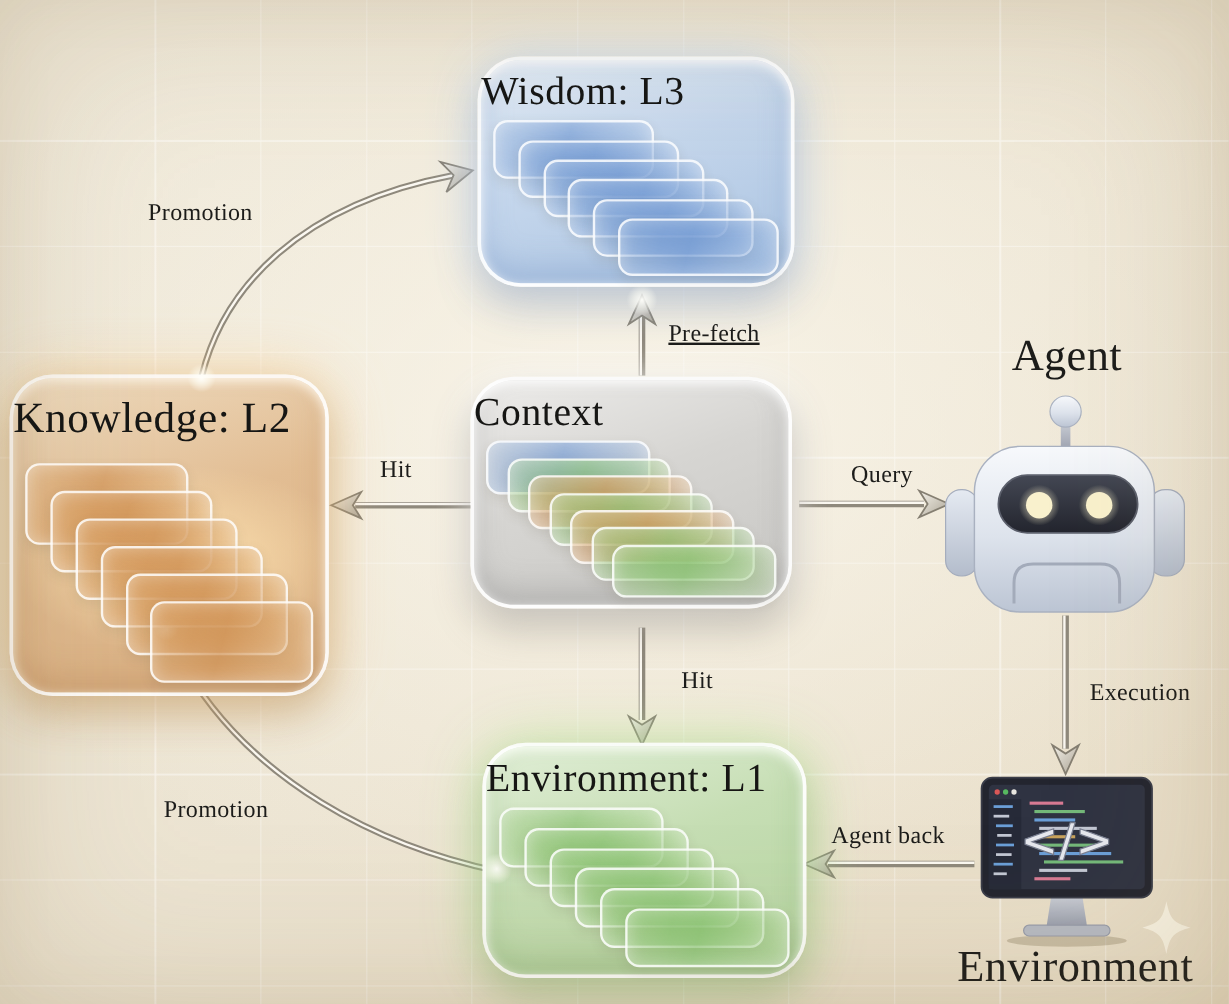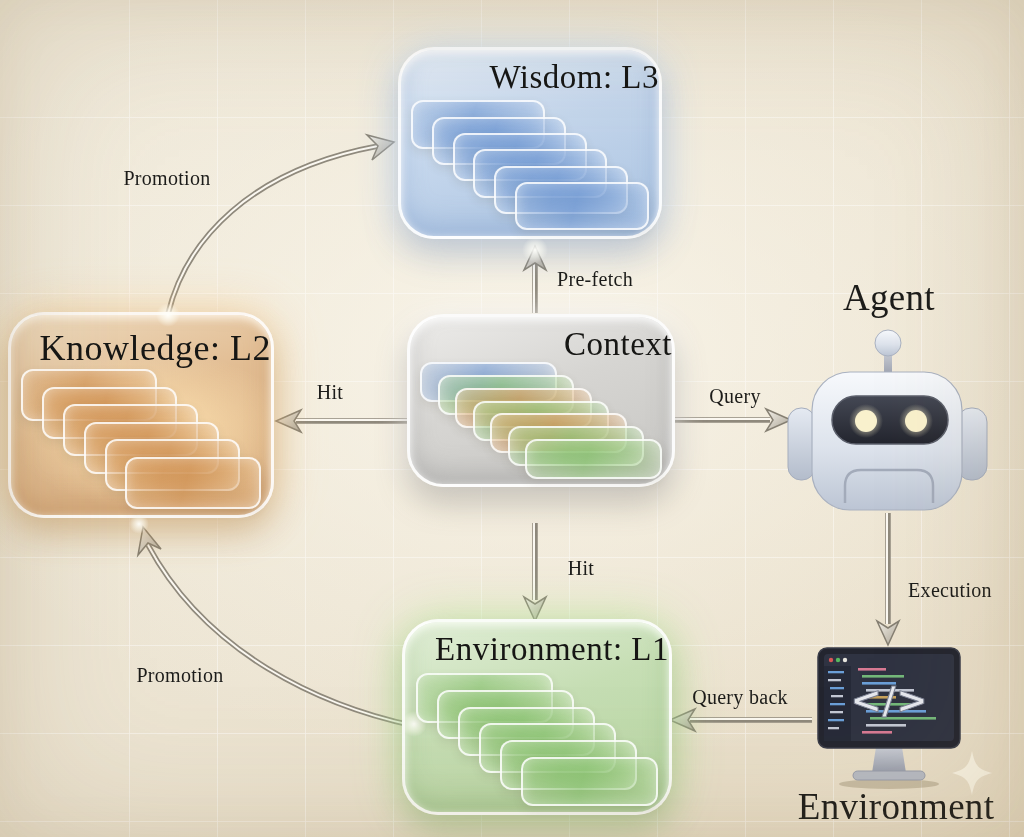--- a/index.html
+++ b/index.html
@@ -19,35 +19,35 @@
   }
   .vignette{position:absolute;inset:0;pointer-events:none;
     box-shadow:inset 0 0 150px rgba(135,110,65,.22), inset 0 0 50px rgba(150,125,80,.08);}
   svg.layer{position:absolute;left:0;top:0;}
   
   .box{position:absolute;border-radius:36px;border:3px solid rgba(255,255,255,.9);box-sizing:border-box;}
   .box-wisdom{left:398px;top:47px;width:264px;height:192px;
     background:linear-gradient(160deg,#e3edf8 0%,#c4d6ec 45%,#a9c2e0 100%);
     box-shadow:0 16px 32px rgba(125,138,160,.35),0 0 42px rgba(210,228,250,.9),
       inset 0 3px 10px rgba(255,255,255,.95), inset 0 -12px 26px rgba(118,150,196,.38);}
-  .box-knowledge{left:8px;top:312px;width:266px;height:206px;
+  .box-knowledge{left:8px;top:312px;width:266px;height:268px;
     background:
       radial-gradient(ellipse 200px 110px at 55% 58%, rgba(255,228,178,.95), rgba(255,228,178,0) 72%),
       linear-gradient(160deg,#efddc2 0%,#e2bd93 45%,#d9ae80 100%);
     box-shadow:0 16px 32px rgba(150,110,60,.30),0 0 46px rgba(250,205,140,.65),
       inset 0 3px 10px rgba(255,248,235,.95), inset 0 -12px 26px rgba(180,130,80,.35);}
-  .box-context{left:407px;top:314px;width:268px;height:173px;
+  .box-context{left:392px;top:314px;width:268px;height:193px;
     background:linear-gradient(160deg,#edecea 0%,#d6d5d2 45%,#c7c6c3 100%);
     box-shadow:0 16px 30px rgba(108,104,94,.35),0 0 30px rgba(255,255,255,.8),
       inset 0 3px 10px rgba(255,255,255,.95), inset 0 -12px 24px rgba(138,138,138,.38);}
   .box-experience{left:402px;top:619px;width:270px;height:196px;
     background:linear-gradient(160deg,#e1eed7 0%,#c6deb4 45%,#b5d5a1 100%);
     box-shadow:0 16px 32px rgba(108,140,88,.30),0 0 48px rgba(190,235,160,.8),
       inset 0 3px 10px rgba(252,255,248,.95), inset 0 -12px 26px rgba(120,165,100,.32);}
-  .box-title{position:relative;z-index:3;text-align:right;color:#161614;margin-top:9px;
+  .box-title{position:relative;z-index:3;text-align:left;color:#161614;margin-top:9px;
     font-size:33px;letter-spacing:.5px;}
   .box-knowledge .box-title{font-size:36px;margin-top:12px;}
   .box-context .box-title{font-size:33px;}
   
   .card{position:absolute;border:2px solid rgba(255,255,255,.85);border-radius:12px;box-sizing:border-box;
     box-shadow:0 4px 10px rgba(90,80,60,.12), inset 0 0 14px rgba(255,255,255,.38);}
   .card-blue{background:linear-gradient(105deg,rgba(150,180,220,.40),rgba(112,152,210,.68) 45%,rgba(165,192,228,.38));}
   .card-orange{background:linear-gradient(105deg,rgba(222,172,116,.42),rgba(208,146,84,.70) 45%,rgba(232,192,142,.38));}
   .card-green{background:linear-gradient(105deg,rgba(165,205,140,.42),rgba(135,192,110,.66) 45%,rgba(182,216,158,.38));}
   
@@ -231,24 +231,24 @@
       <div class="card card-green" style="left: 36%; top: 62.2%; width: 52%; height: 26%; z-index: 5;"></div>
       <div class="card card-green" style="left: 44%; top: 71%; width: 52%; height: 26%; z-index: 6;"></div>
     </div>
 
   <div class="glint" style="left:535px;top:250px;width:26px;height:26px;"></div>
   <div class="glint" style="left:168px;top:315px;width:24px;height:24px;"></div>
   <div class="glint" style="left:414px;top:724px;width:26px;height:26px;"></div>
   <div class="glint" style="left:139px;top:524px;width:20px;height:20px;"></div>
 
   <div class="lbl" style="left:167px;top:178px;">Promotion</div>
-  <div class="lbl" style="left:595px;top:279px;">Pre-fetch</div>
+  <div class="lbl" style="left:595px;top:279px;text-decoration:underline;">Pre-fetch</div>
   <div class="lbl" style="left:330px;top:392px;">Hit</div>
   <div class="lbl" style="left:719px;top:396px;margin-left:16px;">Query</div>
   <div class="lbl" style="left:581px;top:568px;">Hit</div>
-  <div class="lbl" style="left:950px;top:578px;margin-top:12px;">Execution</div>
-  <div class="lbl" style="left:740px;top:697px;">Query back</div>
+  <div class="lbl" style="left:950px;top:578px;">Execution</div>
+  <div class="lbl" style="left:740px;top:697px;">Agent back</div>
   <div class="lbl" style="left:180px;top:675px;">Promotion</div>
   <div class="lbl lbl-big" style="left:889px;top:297px;">Agent</div>
   <div class="lbl lbl-big" style="left:896px;top:806px;">Environment</div>
 
   <div class="vignette"></div>
 </div>
 
 </body></html>

